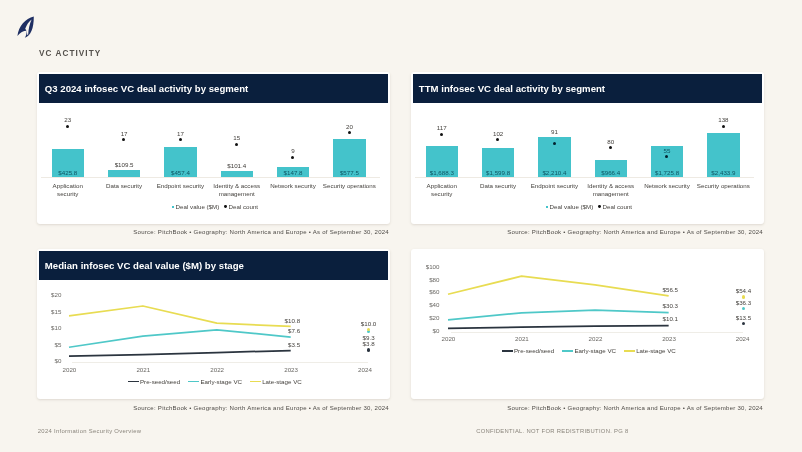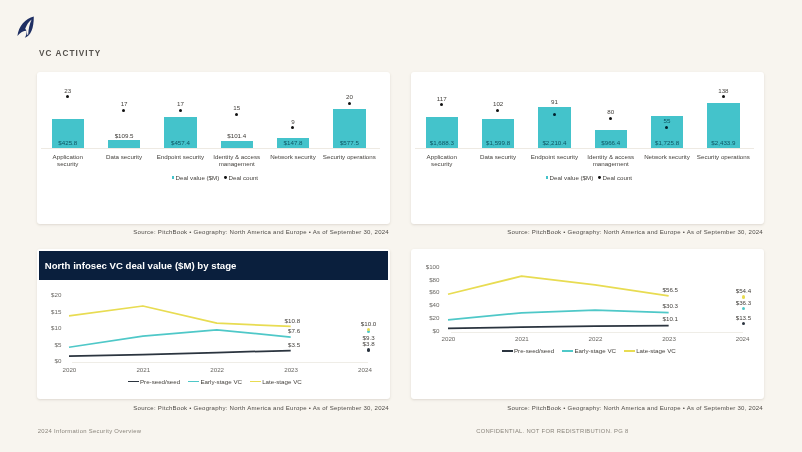--- a/index.html
+++ b/index.html
@@ -43,20 +43,23 @@
   <div style="position:absolute;left:17px;top:16px;width:17px;height:22px;">
     <svg viewBox="0 0 170 220" width="17" height="22">
       <path d="M168 6 C84 26 16 104 4 200 C30 166 66 148 96 148 C98 172 92 198 78 218 C138 198 168 126 168 6 Z" fill="#1F2F63"></path>
       <path d="M146 34 C126 78 114 132 112 186 L104 192 C100 160 92 140 82 128 C96 88 120 52 146 34 Z" fill="#F8F5EF"></path>
     </svg>
   </div>
 
   <div class="sect-title">VC ACTIVITY</div>
 
   <div class="card" style="left:37.4px;top:71.9px;width:352.2px;height:152px;">
+    <div class="card-hd">
+        <span>Q3 2024 infosec VC deal activity by segment</span>
+      </div>
     <div class="card-body" id="chart0" style="height:120px;">
         <div class="bar" style="left: 12.25px; width: 32.3px; top: 45.4396px; height: 28.4604px; background: rgb(68, 195, 203);"></div>
         <div class="barval" style="left: -1.6px; width: 60px; top: 65.5px; color: rgb(14, 86, 99);">$425.8</div>
         <div class="dot" style="left: 26.75px; top: 21.45px;"></div>
         <div class="cntlbl" style="left: -1.6px; width: 60px; top: 12.9px;">23</div>
         <div class="catlbl" style="left: 1.8px; width: 53.1px; top: 79.1px;">Application security</div>
         <div class="bar" style="left: 68.57px; width: 32.3px; top: 66.581px; height: 7.31896px; background: rgb(68, 195, 203);"></div>
         <div class="barval" style="left: 54.72px; width: 60px; top: 57.981px; color: rgb(62, 59, 55);">$109.5</div>
         <div class="dot" style="left: 83.07px; top: 34.7022px;"></div>
         <div class="cntlbl" style="left: 54.72px; width: 60px; top: 26.1522px;">17</div>
@@ -90,20 +93,23 @@
           <div class="lg">
             <span class="lgdot"></span>
             <span>Deal count</span>
           </div>
         </div>
       </div>
   </div>
   <div class="src" style="left:38px;top:229px;width:351px;text-align:right;">Source: PitchBook  •  Geography: North America and Europe  •  As of September 30, 2024</div>
 
   <div class="card" style="left:411.4px;top:71.9px;width:352.2px;height:152px;">
+    <div class="card-hd">
+        <span>TTM infosec VC deal activity by segment</span>
+      </div>
     <div class="card-body" id="chart1" style="height:120px;">
         <div class="bar" style="left: 12.25px; width: 32.3px; top: 43.1015px; height: 30.7985px; background: rgb(68, 195, 203);"></div>
         <div class="barval" style="left: -1.6px; width: 60px; top: 65.5px; color: rgb(14, 86, 99);">$1,688.3</div>
         <div class="dot" style="left: 26.75px; top: 29.1804px;"></div>
         <div class="cntlbl" style="left: -1.6px; width: 60px; top: 20.6304px;">117</div>
         <div class="catlbl" style="left: 1.8px; width: 53.1px; top: 79.1px;">Application security</div>
         <div class="bar" style="left: 68.57px; width: 32.3px; top: 44.7159px; height: 29.1841px; background: rgb(68, 195, 203);"></div>
         <div class="barval" style="left: 54.72px; width: 60px; top: 65.5px; color: rgb(14, 86, 99);">$1,599.8</div>
         <div class="dot" style="left: 83.07px; top: 34.7022px;"></div>
         <div class="cntlbl" style="left: 54.72px; width: 60px; top: 26.1522px;">102</div>
@@ -138,21 +144,21 @@
             <span class="lgdot"></span>
             <span>Deal count</span>
           </div>
         </div>
       </div>
   </div>
   <div class="src" style="left:412px;top:229px;width:351px;text-align:right;">Source: PitchBook  •  Geography: North America and Europe  •  As of September 30, 2024</div>
 
   <div class="card" style="left:37.4px;top:248.9px;width:352.2px;height:150px;">
     <div class="card-hd">
-        <span>North infosec VC deal value ($M) by stage</span>
+        <span>Median infosec VC deal value ($M) by stage</span>
       </div>
     <div class="card-body" id="chart2" style="height:123px;">
         <div style="position: absolute; left: 32.8px; top: 82.1px; width: 295.6px; height: 1px; background: rgb(239, 237, 231);"></div>
         <div class="ytick" style="left: 0px; width: 22px; top: 77px;">$0</div>
         <div class="ytick" style="left: 0px; width: 22px; top: 60.5px;">$5</div>
         <div class="ytick" style="left: 0px; width: 22px; top: 44px;">$10</div>
         <div class="ytick" style="left: 0px; width: 22px; top: 27.5px;">$15</div>
         <div class="ytick" style="left: 0px; width: 22px; top: 11px;">$20</div>
         <div class="xtick" style="left: 10px; width: 40px; top: 85.6px;">2020</div>
         <div class="xtick" style="left: 83.9px; width: 40px; top: 85.6px;">2021</div>

